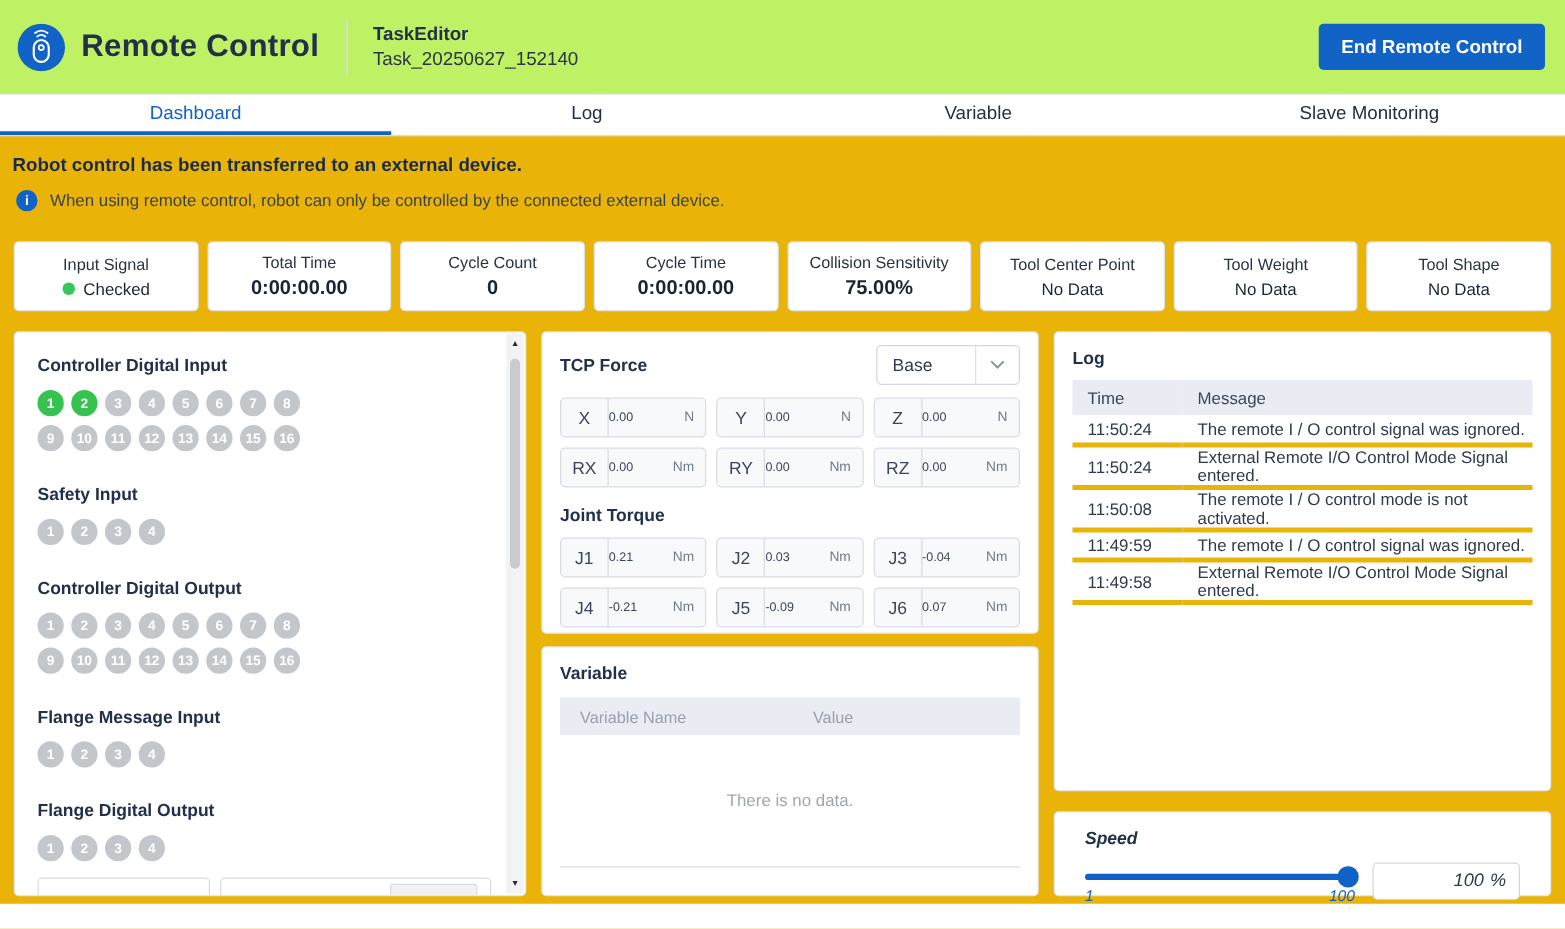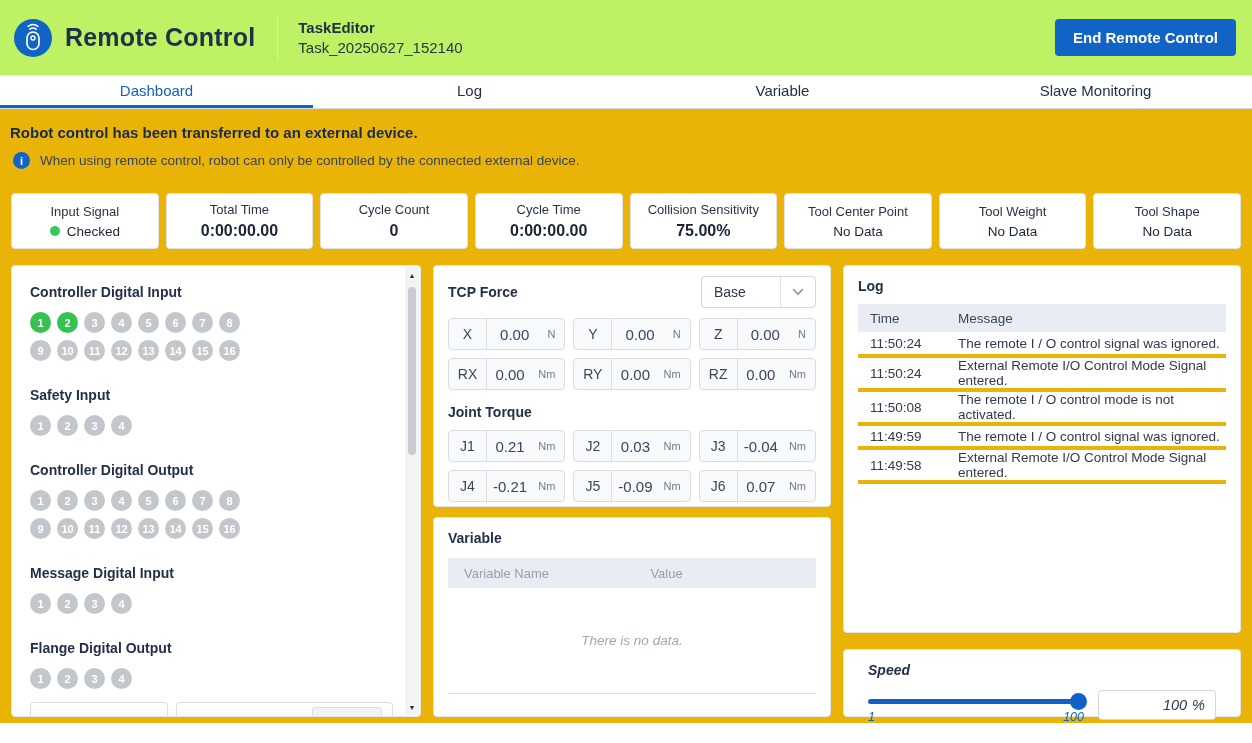--- a/index.html
+++ b/index.html
@@ -73,30 +73,30 @@
   .force-panel { height:242px; padding:10px 14px; }
   .force-head { display:flex; align-items:center; justify-content:space-between; height:32px; }
   .dropdown { width:115px; height:32px; border:1px solid #D3D7DD; border-radius:4px; background:#fff;
               display:flex; align-items:center; cursor:pointer; }
   .dropdown-text { flex:1; padding-left:12px; font-size:14px; color:#2F3A4E; }
   .dropdown-caret { width:35px; height:100%; border-left:1px solid #DDE0E4; display:flex; align-items:center; justify-content:center; }
   .field-grid { display:grid; grid-template-columns:1fr 1fr 1fr; gap:8px; margin-top:10px; }
   .field { height:32px; background:#F8F9FB; border:1px solid #D9DCE1; border-radius:4px; display:flex; align-items:center; overflow:hidden; }
   .f-label { width:38px; flex:0 0 auto; text-align:center; font-size:14px; color:#3B465A; border-right:1px solid #D9DCE1;
              height:100%; display:flex; align-items:center; justify-content:center; }
-  .f-value { flex:1; text-align:center; font-size:15px; color:#39455C; padding-right:5px; }
+  .f-value { flex:1; text-align:left; font-size:10px; color:#39455C; padding-right:5px; }
   .f-unit { font-size:11px; color:#707A89; padding-right:9px; }
   .jt-title { margin-top:14px; }
 
   .var-panel { flex:1; padding:12px 14px; display:flex; flex-direction:column; }
   .table-head { background:#E9ECF2; height:30px; display:flex; align-items:center; margin-top:12px; }
   .th-cell { font-size:13px; color:#98A0AE; }
   .th-name { padding-left:16px; width:55%; }
   .var-empty { flex:1; display:flex; align-items:center; justify-content:center; font-size:13.5px; color:#A0A6B1;
-               border-bottom:1px solid #DCDEE3; margin-bottom:10px;font-style:italic; }
+               border-bottom:1px solid #DCDEE3; margin-bottom:10px; }
 
   
   .log-panel { flex:1; padding:12px 14px; }
   .log-table { width:100%; border-collapse:collapse; margin-top:10px; }
   .log-table th { background:#E9ECF2; font-weight:normal; font-size:13.5px; color:#3A4758; text-align:left; height:28px; padding-left:12px; }
   .log-table th.t-time { width:88px; }
   .log-table td { font-size:13.5px; color:#2F3A4E; border-bottom:4px solid #eab308; height:24px; padding-left:12px; }
   .speed-panel { height:68px; padding:12px 24px;font-style:italic; }
   .speed-row { display:flex; align-items:flex-start; margin-top:12px; gap:14px; }
   .slider-block { flex:1; padding-top:9px; }
@@ -243,21 +243,21 @@
               <span class="io-dot">8</span>
               <span class="io-dot">9</span>
               <span class="io-dot">10</span>
               <span class="io-dot">11</span>
               <span class="io-dot">12</span>
               <span class="io-dot">13</span>
               <span class="io-dot">14</span>
               <span class="io-dot">15</span>
               <span class="io-dot">16</span>
             </div>
-            <h3 class="io-section-title">Message Digital Input</h3>
+            <h3 class="io-section-title">Flange Message Input</h3>
             <div class="dots">
               <span class="io-dot">1</span>
               <span class="io-dot">2</span>
               <span class="io-dot">3</span>
               <span class="io-dot">4</span>
             </div>
             <h3 class="io-section-title">Flange Digital Output</h3>
             <div class="dots">
               <span class="io-dot">1</span>
               <span class="io-dot">2</span>

